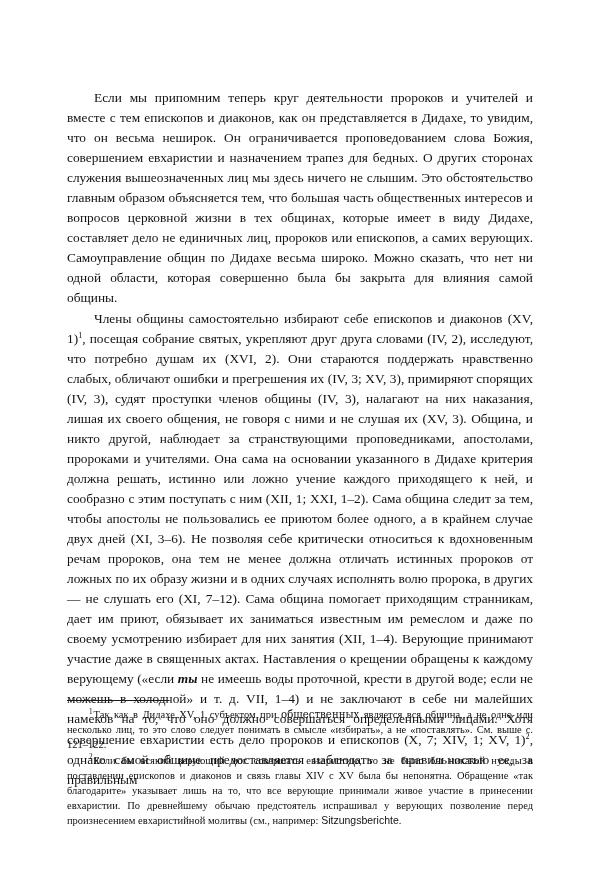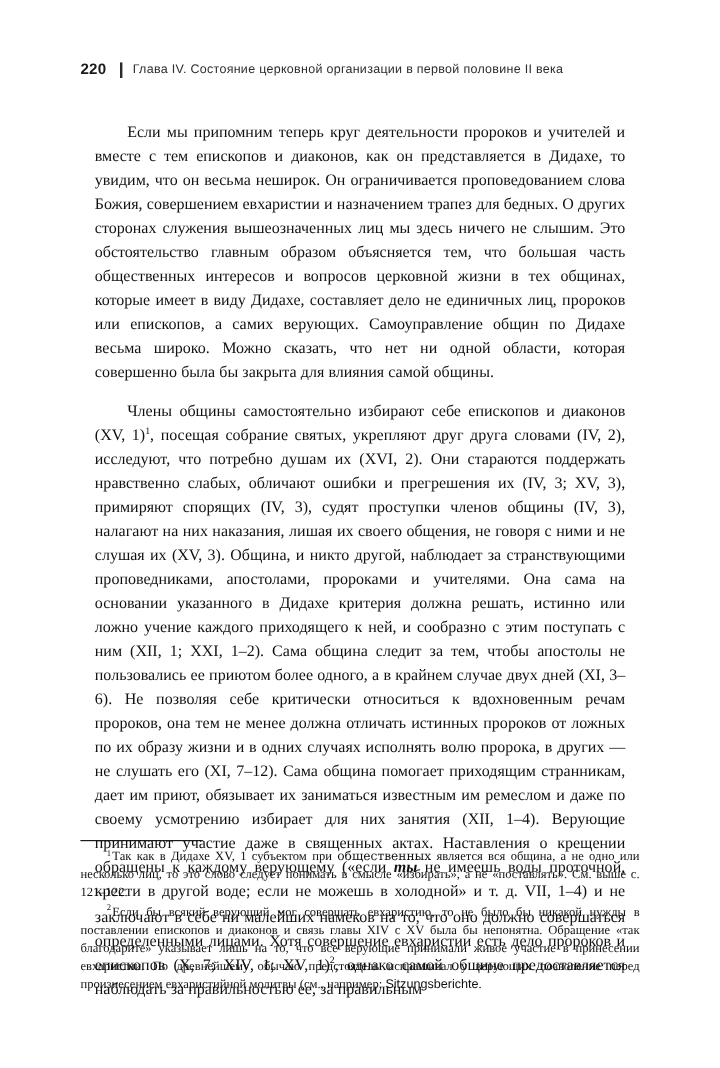--- a/index.html
+++ b/index.html
@@ -59,21 +59,21 @@
   }
 
   
   .textblock {
     position: absolute;
     left: 67px;
     top: 88px;
     width: 466px;
   }
   p.body-par {
-    margin: 12px;
+    margin: 0;
     text-indent: 27px;
     text-align: justify;
     text-justify: inter-word;
     font-size: 13.35px;
     line-height: 20.05px;
     hyphens: manual;
     -webkit-hyphens: manual;
     word-spacing: 0.1px;
   }
   p.body-par + p.body-par {
@@ -125,25 +125,20 @@
   }
   .latin {
     font-family: Liberation Sans, sans-serif;
   }
 </style>
 </head>
 <body>
 
 <div class="page">
 
-  <div class="running-header">
-    <span class="folio">220</span>
-    <span class="header-rule"></span>
-    <span class="header-title">Глава IV. Состояние церковной организации в первой половине II века</span>
-  </div>
 
   <div class="textblock">
 
     <p class="body-par" id="par-1">Если мы припомним теперь круг деятельности пророков и учителей и вместе с тем епископов и диаконов, как он представляется в Дидахе, то увидим, что он весьма неширок. Он ограничивается проповедованием слова Божия, совершением евхаристии и назначением трапез для бедных. О других сторонах служения вышеозначенных лиц мы здесь ничего не слышим. Это обстоятельство главным образом объясняется тем, что большая часть общественных интересов и вопросов церковной жизни в тех общинах, которые имеет в виду Дидахе, составляет дело не единичных лиц, пророков или епископов, а самих верующих. Самоуправление общин по Дидахе весьма широко. Можно сказать, что нет ни одной области, которая совершенно была бы закрыта для влияния самой общины.</p>
 
     <p class="body-par" id="par-2">Члены общины самостоятельно избирают себе епископов и диаконов (XV, 1)<sup class="fnref">1</sup>, посещая собрание святых, укрепляют друг друга словами (IV, 2), исследуют, что потребно душам их (XVI, 2). Они стараются поддержать нравственно слабых, обличают ошибки и прегрешения их (IV, 3; XV, 3), примиряют спорящих (IV, 3), судят проступки членов общины (IV, 3), налагают на них наказания, лишая их своего общения, не говоря с ними и не слушая их (XV, 3). Община, и никто другой, наблюдает за странствующими проповедниками, апостолами, пророками и учителями. Она сама на основании указанного в Дидахе критерия должна решать, истинно или ложно учение каждого приходящего к ней, и сообразно с этим поступать с ним (XII, 1; XXI, 1–2). Сама община следит за тем, чтобы апостолы не пользовались ее приютом более одного, а в крайнем случае двух дней (XI, 3–6). Не позволяя себе критически относиться к вдохновенным речам пророков, она тем не менее должна отличать истинных пророков от ложных по их образу жизни и в одних случаях исполнять волю пророка, в других — не слушать его (XI, 7–12). Сама община помогает приходящим странникам, дает им приют, обязывает их заниматься известным им ремеслом и даже по своему усмотрению избирает для них занятия (XII, 1–4). Верующие принимают участие даже в священных актах. Наставления о крещении обращены к каждому верующему («если <span class="ital">ты</span> не имеешь воды проточной, крести в другой воде; если не можешь в холодной» и т. д. VII, 1–4) и не заключают в себе ни малейших намеков на то, что оно должно совершаться определенными лицами. Хотя совершение евхаристии есть дело пророков и епископов (X, 7; XIV, 1; XV, 1)<sup class="fnref">2</sup>, однако самой общине предоставляется наблюдать за правильностью ее, за правильным</p>
 
   </div>
 
   <div class="footnotes">

